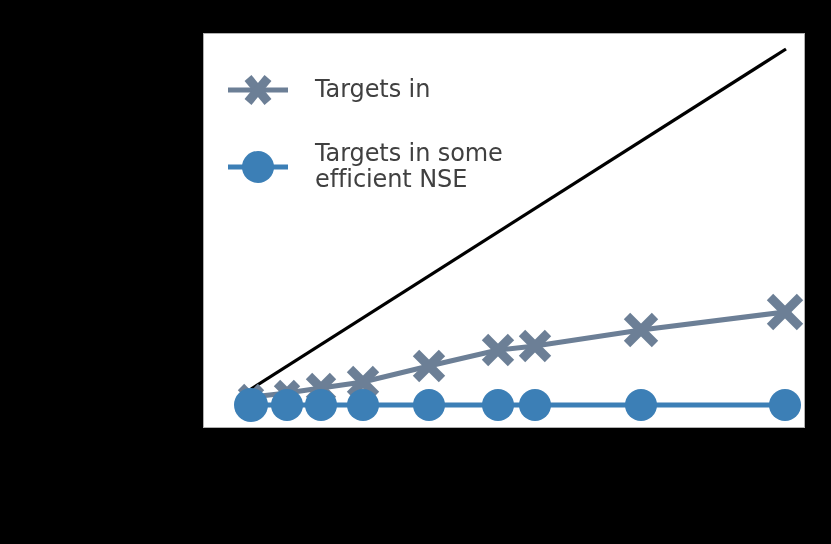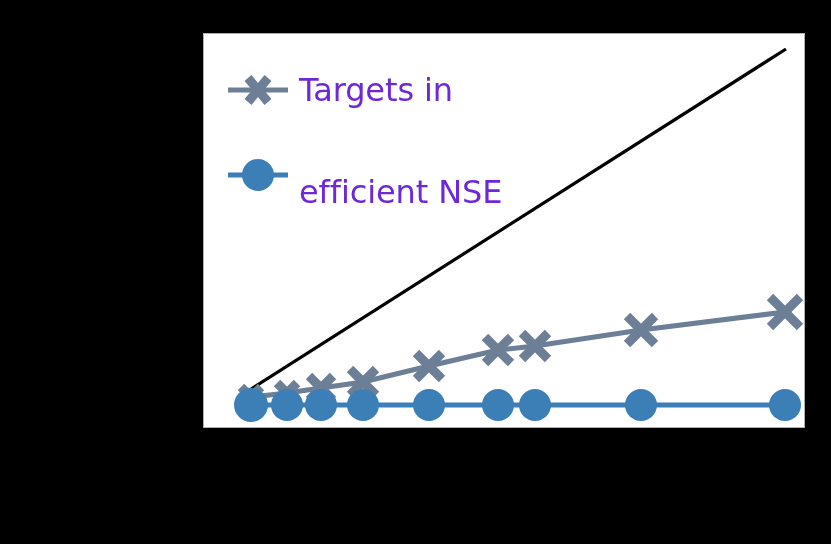--- a/index.html
+++ b/index.html
@@ -47,25 +47,25 @@
     flex-direction: row;
     align-items: center;
   }
   .legend-handle {
     position: relative;
     width: 68px;
     height: 44px;
     flex: 0 0 68px;
   }
   .legend-label {
-    font-size: 32px;
+    font-size: 24px;
     line-height: 1.07;
-    color: #6d28d9;
+    color: #404040;
     white-space: pre;
-    margin-left: 7px;
+    margin-left: 23px;
     letter-spacing: -0.1px;
   }
   #legend-entry-0 { left: 20px; top: 34px; }
   #legend-entry-1 { left: 20px; top: 107px; }
 </style>
 </head>
 <body>
 
 <div id="figure">
 
@@ -152,19 +152,19 @@
         <div class="legend-label"><span>Targets in</span><br></div>
       </div>
 
       <div class="legend-entry" id="legend-entry-1">
         <div class="legend-handle">
           <svg viewBox="0 0 68 44" width="68" height="44">
             <line x1="4" y1="22" x2="64" y2="22" stroke="#3c7fb6" stroke-width="5"></line>
             <circle cx="34" cy="22" r="16" fill="#3c7fb6"></circle>
           </svg>
         </div>
-        <div class="legend-label"><br><span>efficient NSE</span></div>
+        <div class="legend-label"><span>Targets in some</span><br><span>efficient NSE</span></div>
       </div>
 
     </div>
 
   </div>
 </div>
 
 </body></html>

